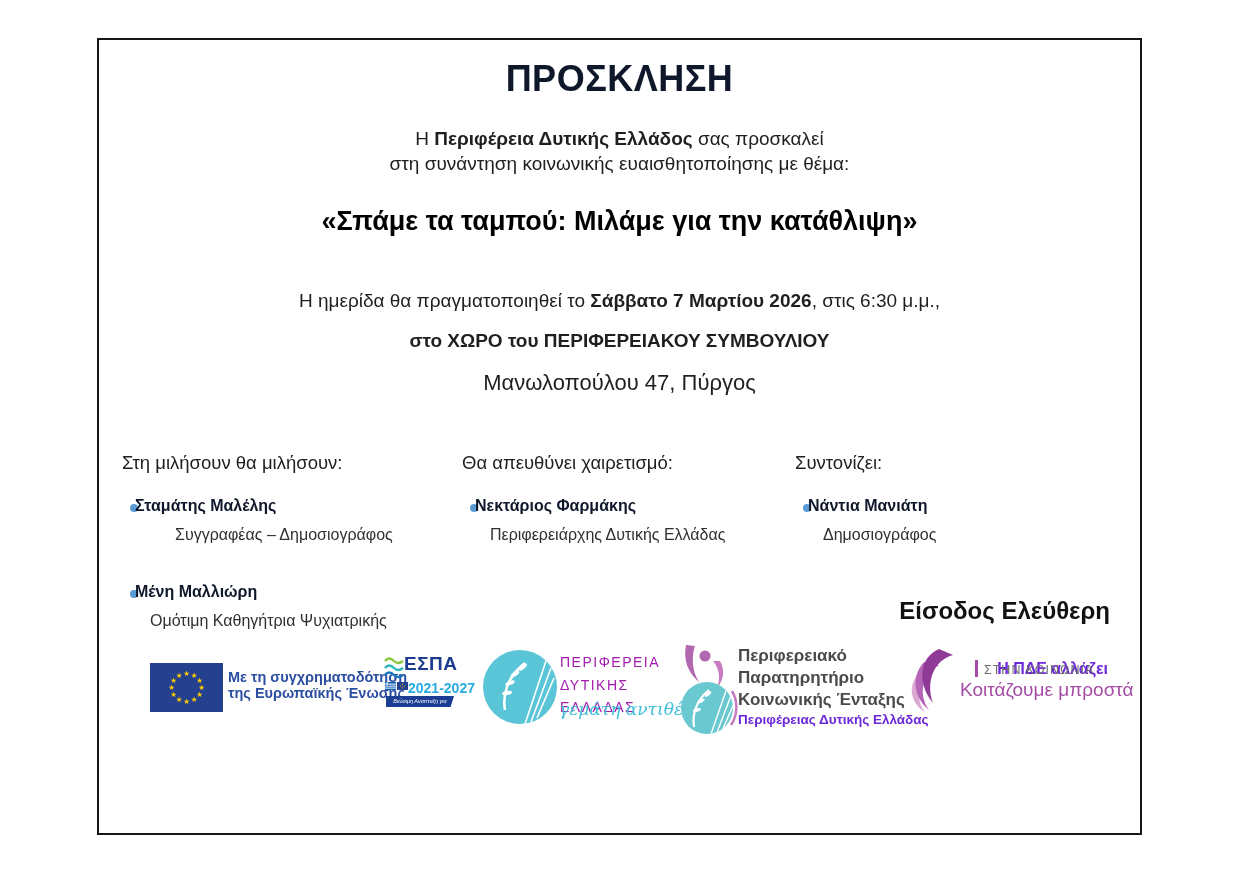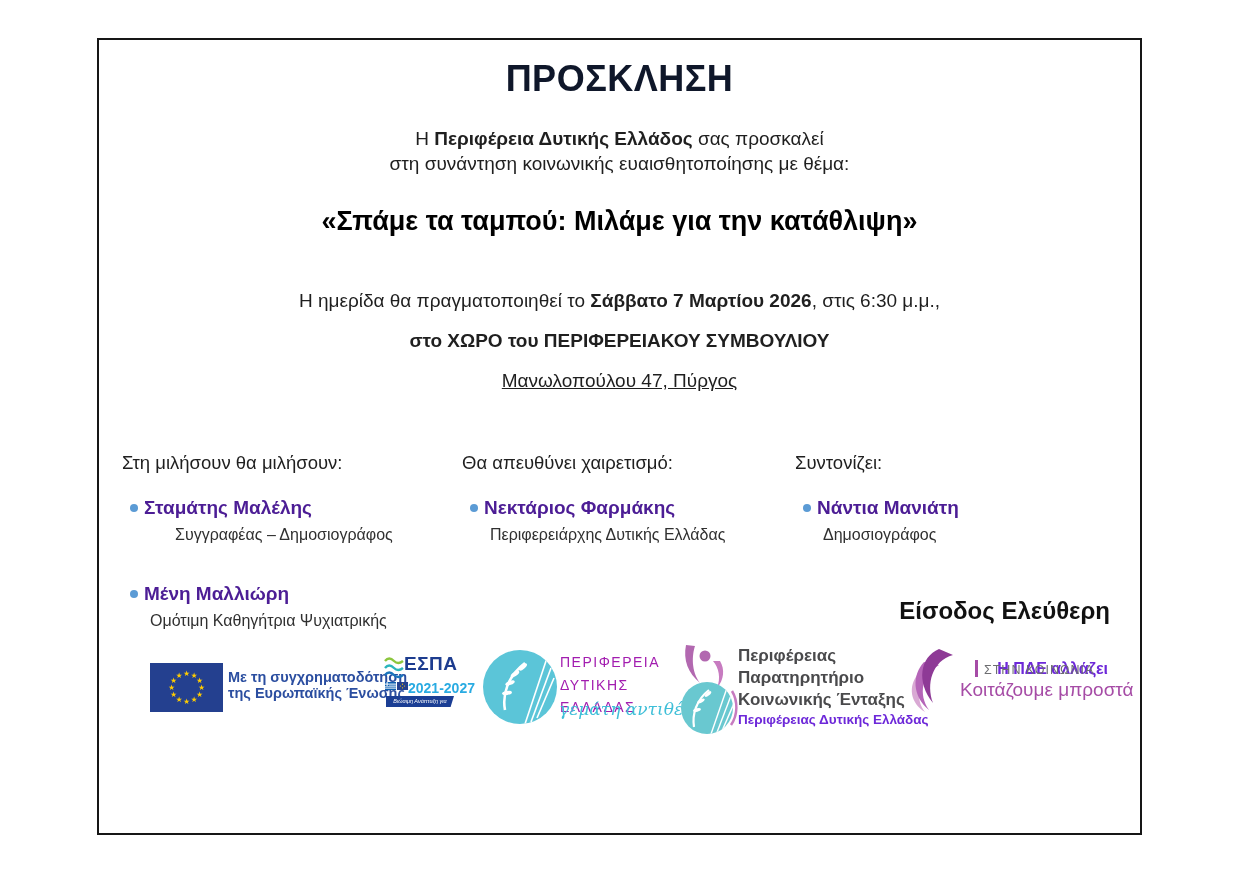--- a/index.html
+++ b/index.html
@@ -9,26 +9,26 @@
   }
   .frame{position:absolute;left:97px;top:38px;width:1041px;height:793px;border:2px solid #161616;background:#fff;}
   .abs{position:absolute;}
   .centered{left:97px;width:1045px;text-align:center;}
   .title{top:58px;font-size:36px;font-weight:bold;letter-spacing:.5px;color:#0f172a;}
   .intro1{top:128px;font-size:19px;}
   .intro2{top:153px;font-size:19px;}
   .theme{top:206px;font-size:27px;font-weight:bold;color:#000;}
   .dateline{top:290px;font-size:19px;}
   .venue{top:330px;font-size:19px;font-weight:bold;}
-  .address{top:370px;font-size:19px;text-decoration:underline;}
+  .address{top:370px;font-size:22px;}
   .b{font-weight:bold;}
   .col{position:absolute;top:452px;width:330px;}
   .col .hdr{position:absolute;top:0;left:0;font-size:18.5px;white-space:nowrap;}
   .dot{position:absolute;left:8px;width:8px;height:8px;border-radius:50%;background:#5b9bd5;}
-  .nm{position:absolute;left:22px;font-size:19px;font-weight:bold;white-space:nowrap;color:#4c1d95;}
+  .nm{position:absolute;left:13px;font-size:16px;font-weight:bold;white-space:nowrap;color:#0f172a;}
   .rl{position:absolute;left:28px;font-size:16px;white-space:nowrap;color:#303030;}
   .free-entry{top:597px;left:860px;width:250px;text-align:right;font-size:24px;font-weight:bold;color:#111;}
   
   .eu-text{left:228px;top:670px;font-size:14.5px;line-height:15.5px;font-weight:bold;color:#2b4ea0;}
   .espa-title{left:404px;top:653px;font-size:19px;font-weight:bold;color:#1d3c8f;letter-spacing:.5px;}
   .espa-years{left:408px;top:680px;font-size:14px;font-weight:bold;color:#29abe2;}
   .espa-banner{left:386px;top:696px;width:68px;height:11px;background:#1b3e94;color:#fff;
     font-size:5.5px;font-style:italic;line-height:11px;text-align:center;
     clip-path:polygon(0 0,100% 0,95% 100%,0 100%);}
   .region-text{left:560px;top:651px;font-size:14px;line-height:22.5px;letter-spacing:1.5px;color:#a21caf;}
@@ -189,21 +189,21 @@
         <ellipse cx="17" cy="65" rx="4" ry="1.7" transform="rotate(-14 17 65)"></ellipse>
       </g>
       <path d="M30 92 L48 40" stroke="#fff" stroke-width="1.4"></path>
       <path d="M36 90 L52 48" stroke="#fff" stroke-width="1.4"></path>
       <path d="M42 86 L55 56" stroke="#fff" stroke-width="1.4"></path>
     </g>
     <path d="M52 46 C58 56,58 70,51 80" stroke="#c77bc0" stroke-width="2.5" fill="none"></path>
   </svg>
 </div>
 <div class="abs obs-text">
-  <div>Περιφέρειας</div>
+  <div>Περιφερειακό</div>
   <div>Παρατηρητήριο</div>
   <div>Κοινωνικής Ένταξης</div>
 </div>
 <div class="abs obs-sub">Περιφέρειας Δυτικής Ελλάδας</div>
 
 <div class="abs" style="left:905px;top:648px;">
   <svg width="56" height="70" viewBox="0 0 56 70">
     <path d="M13 26 C3 38,5 55,20 64 C11 52,13 39,23 29 Z" fill="#d9a9d4"></path>
     <path d="M19 14 C7 27,7 48,24 62 C13 46,17 27,34 17 Z" fill="#b565b8"></path>
     <path d="M34 1 C15 9,11 34,28 55 C21 36,27 13,48 7 Z" fill="#8e3a96"></path>

